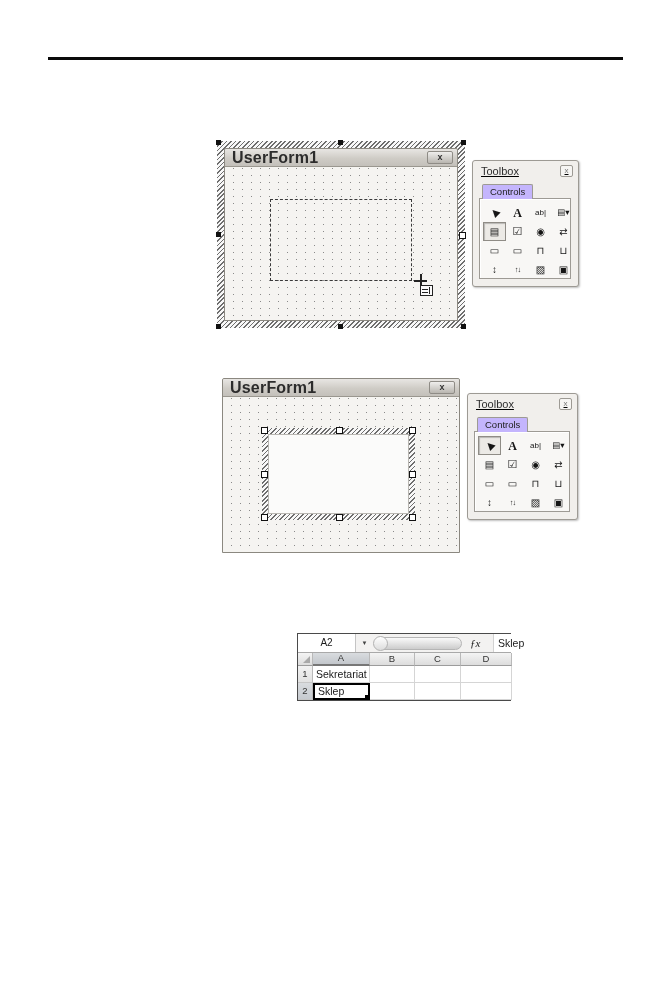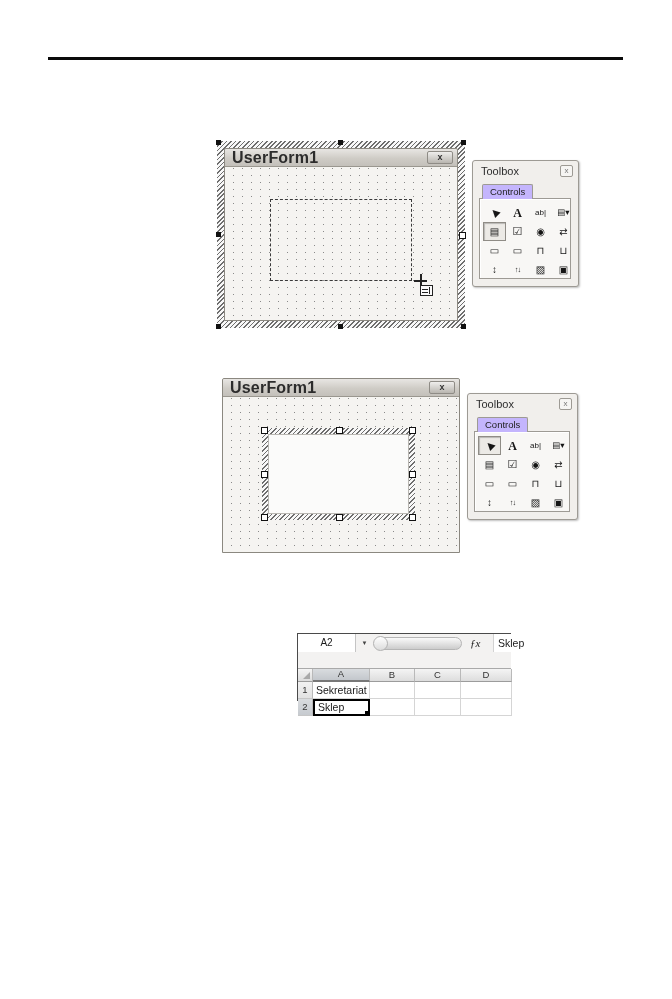--- a/index.html
+++ b/index.html
@@ -68,20 +68,21 @@
   .mini-listbox .vv { right:2px; top:1px; width:1px; bottom:1px; }
 
   
   #listbox-sel { left:47px; top:58px; width:153px; height:92px; }
   .listbox-inner { position:absolute; left:6px; top:6px; right:6px; bottom:6px; background:#fbfbfa; border:1px solid #b9b7b2; }
 
   
   .toolbox {
     position:absolute; background:#f1efec; border:1px solid #9d9a94; border-radius:3px;
     box-shadow:1px 1px 2px rgba(0,0,0,0.25);
+    text-decoration:underline;
   }
   #toolbox1 { left:257px; top:27px; width:107px; height:127px; }
   #toolbox2 { left:252px; top:23px; width:111px; height:127px; }
   .tbx-titlebar { position:relative; height:20px; display:flex; align-items:center; padding:0 5px 0 8px; }
   .tbx-title { flex:1 1 auto; font-size:11px; color:#2e2e2e; }
   .tbx-close {
     width:13px; height:12px; border:1px solid #9d9a94; background:#f6f5f3; border-radius:2px;
     font-size:8px; color:#777; line-height:10px; text-align:center; cursor:default;
   }
   .tbx-tab {
@@ -114,21 +115,21 @@
   .tbx-scrollbar .g { font-size:10px; }
   .tbx-spinbutton .g { font-size:7.5px; letter-spacing:-1px; }
   .tbx-image .g { font-size:10px; }
   .tbx-refedit .g { font-size:10px; }
 
   
   #excel {
     position:absolute; left:297px; top:633px; width:214px; height:68px;
     border:1px solid #4a4a4a; border-right:none; background:#fff; font-size:10px; color:#1a1a1a;
   }
-  .x-formula-row { position:relative; height:35px; background:#f3f2f1; border-bottom:1px solid #a9a9a9; }
+  .x-formula-row { position:relative; height:19px; background:#f3f2f1; border-bottom:1px solid #a9a9a9; }
   .x-namebox {
     position:absolute; left:0; top:0; width:58px; height:18px; background:#fff;
     border-right:1px solid #c4c4c4; text-align:center; line-height:18px; font-size:10px;
   }
   .x-name-drop { position:absolute; left:60px; top:0; width:13px; height:18px; font-size:6px; color:#444; text-align:center; line-height:18px; }
   .x-pill { position:absolute; left:76px; top:3px; width:88px; height:13px; border-radius:7px;
     background:linear-gradient(#fafafa,#cccccc); border:1px solid #b5b5b5; }
   .x-pill-circle { position:absolute; left:75px; top:2px; width:15px; height:15px; border-radius:50%;
     background:linear-gradient(#ffffff,#dcdcdc); border:1px solid #b2b2b2; }
   .x-fx { position:absolute; left:172px; top:0; width:20px; height:18px; line-height:18px;

